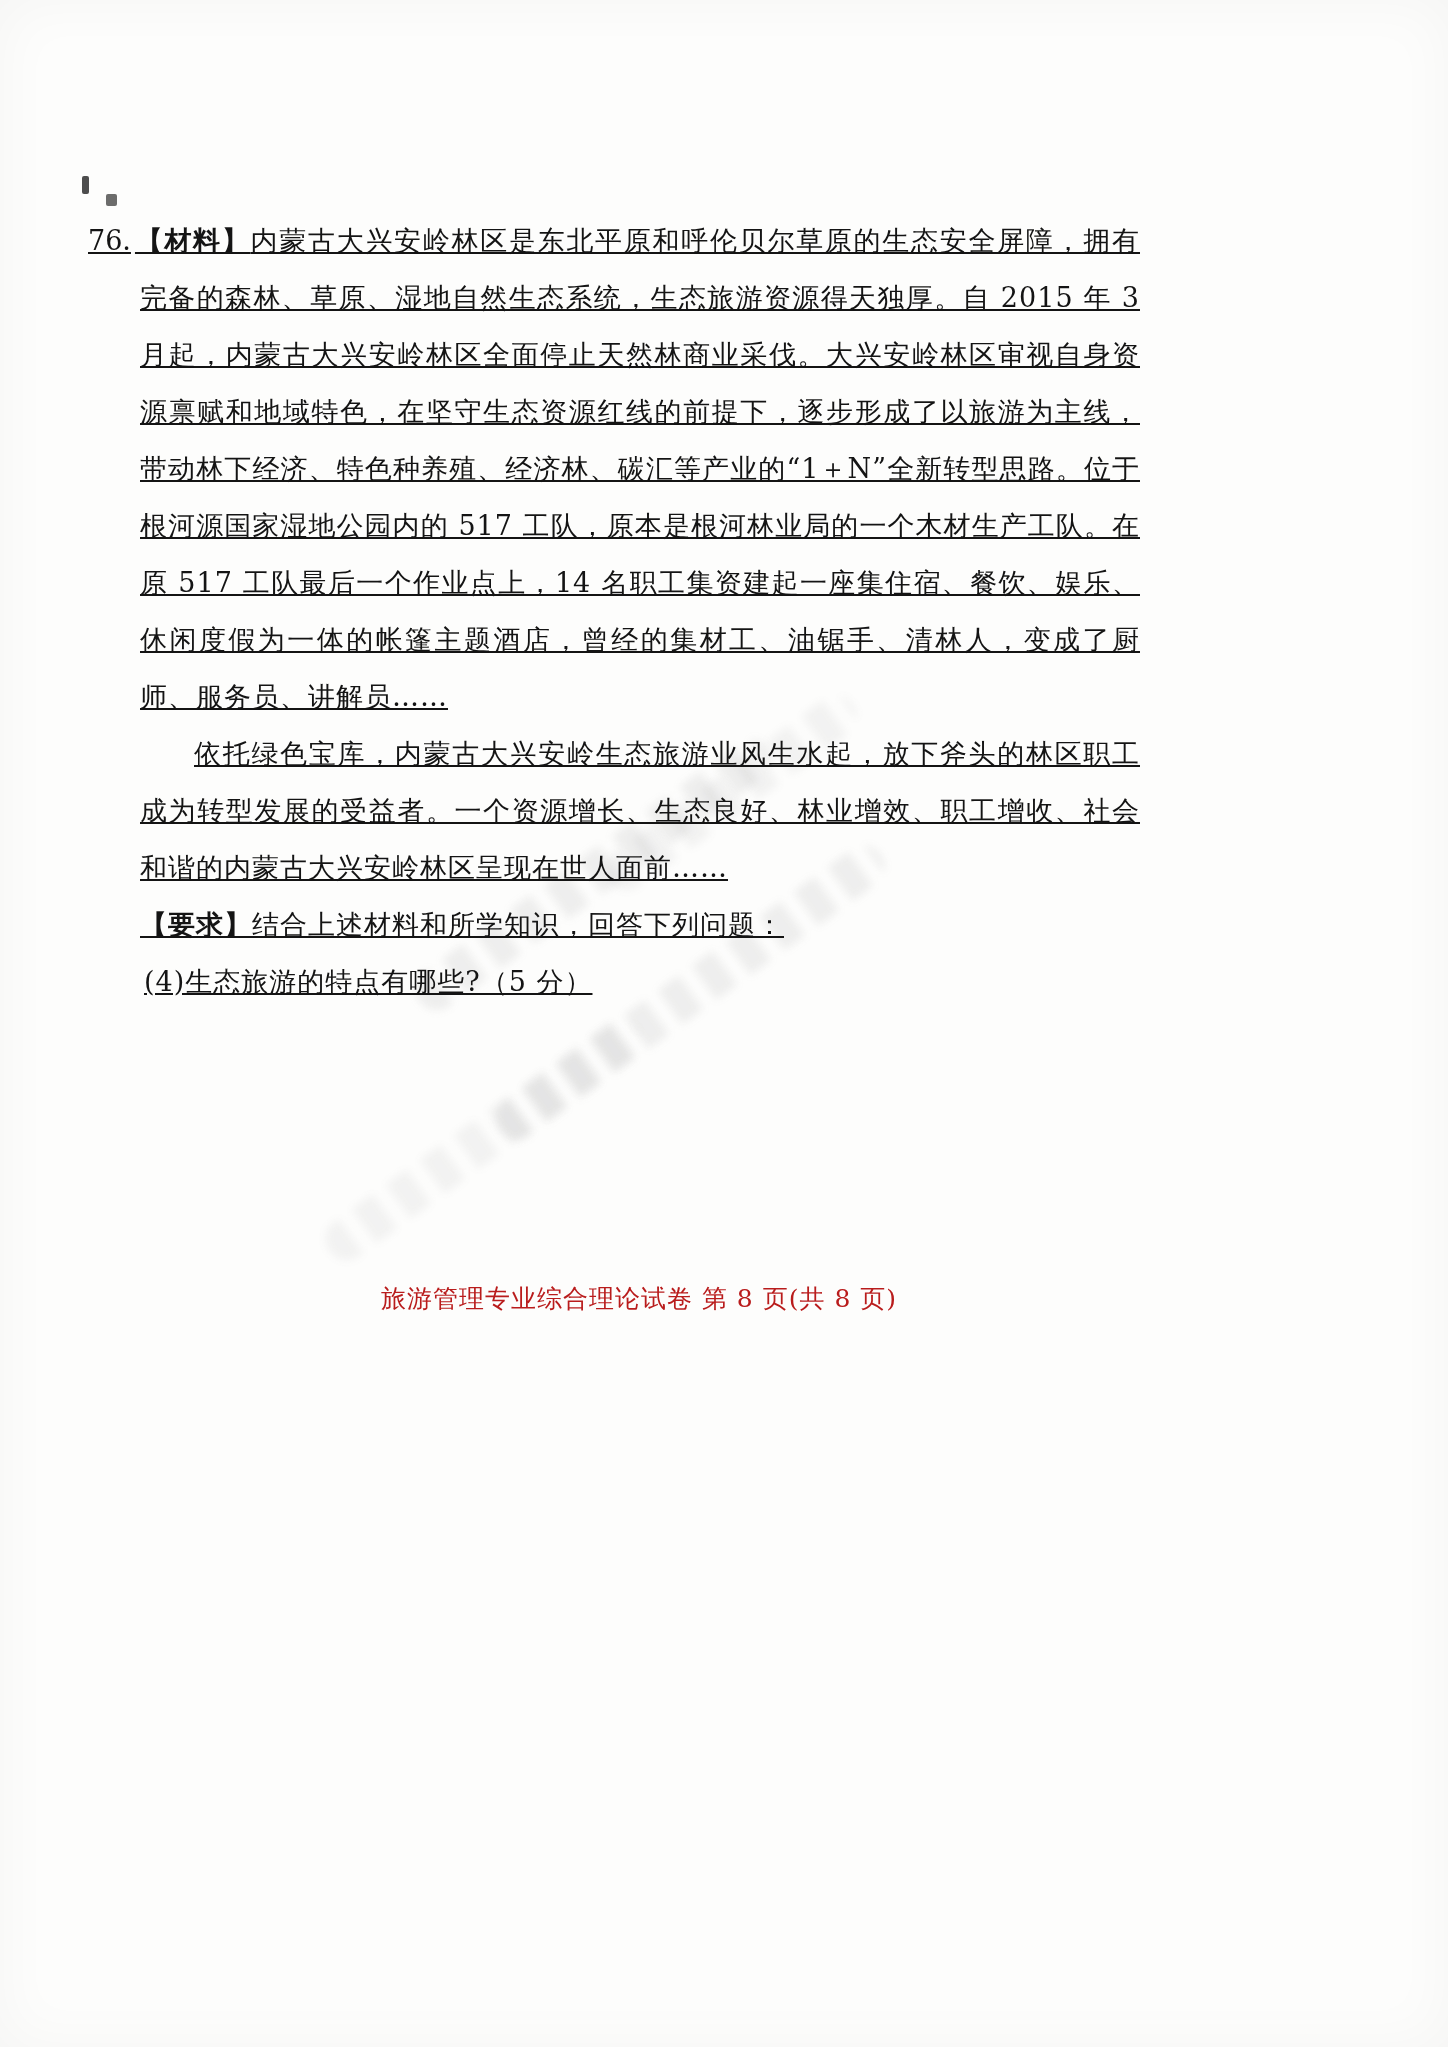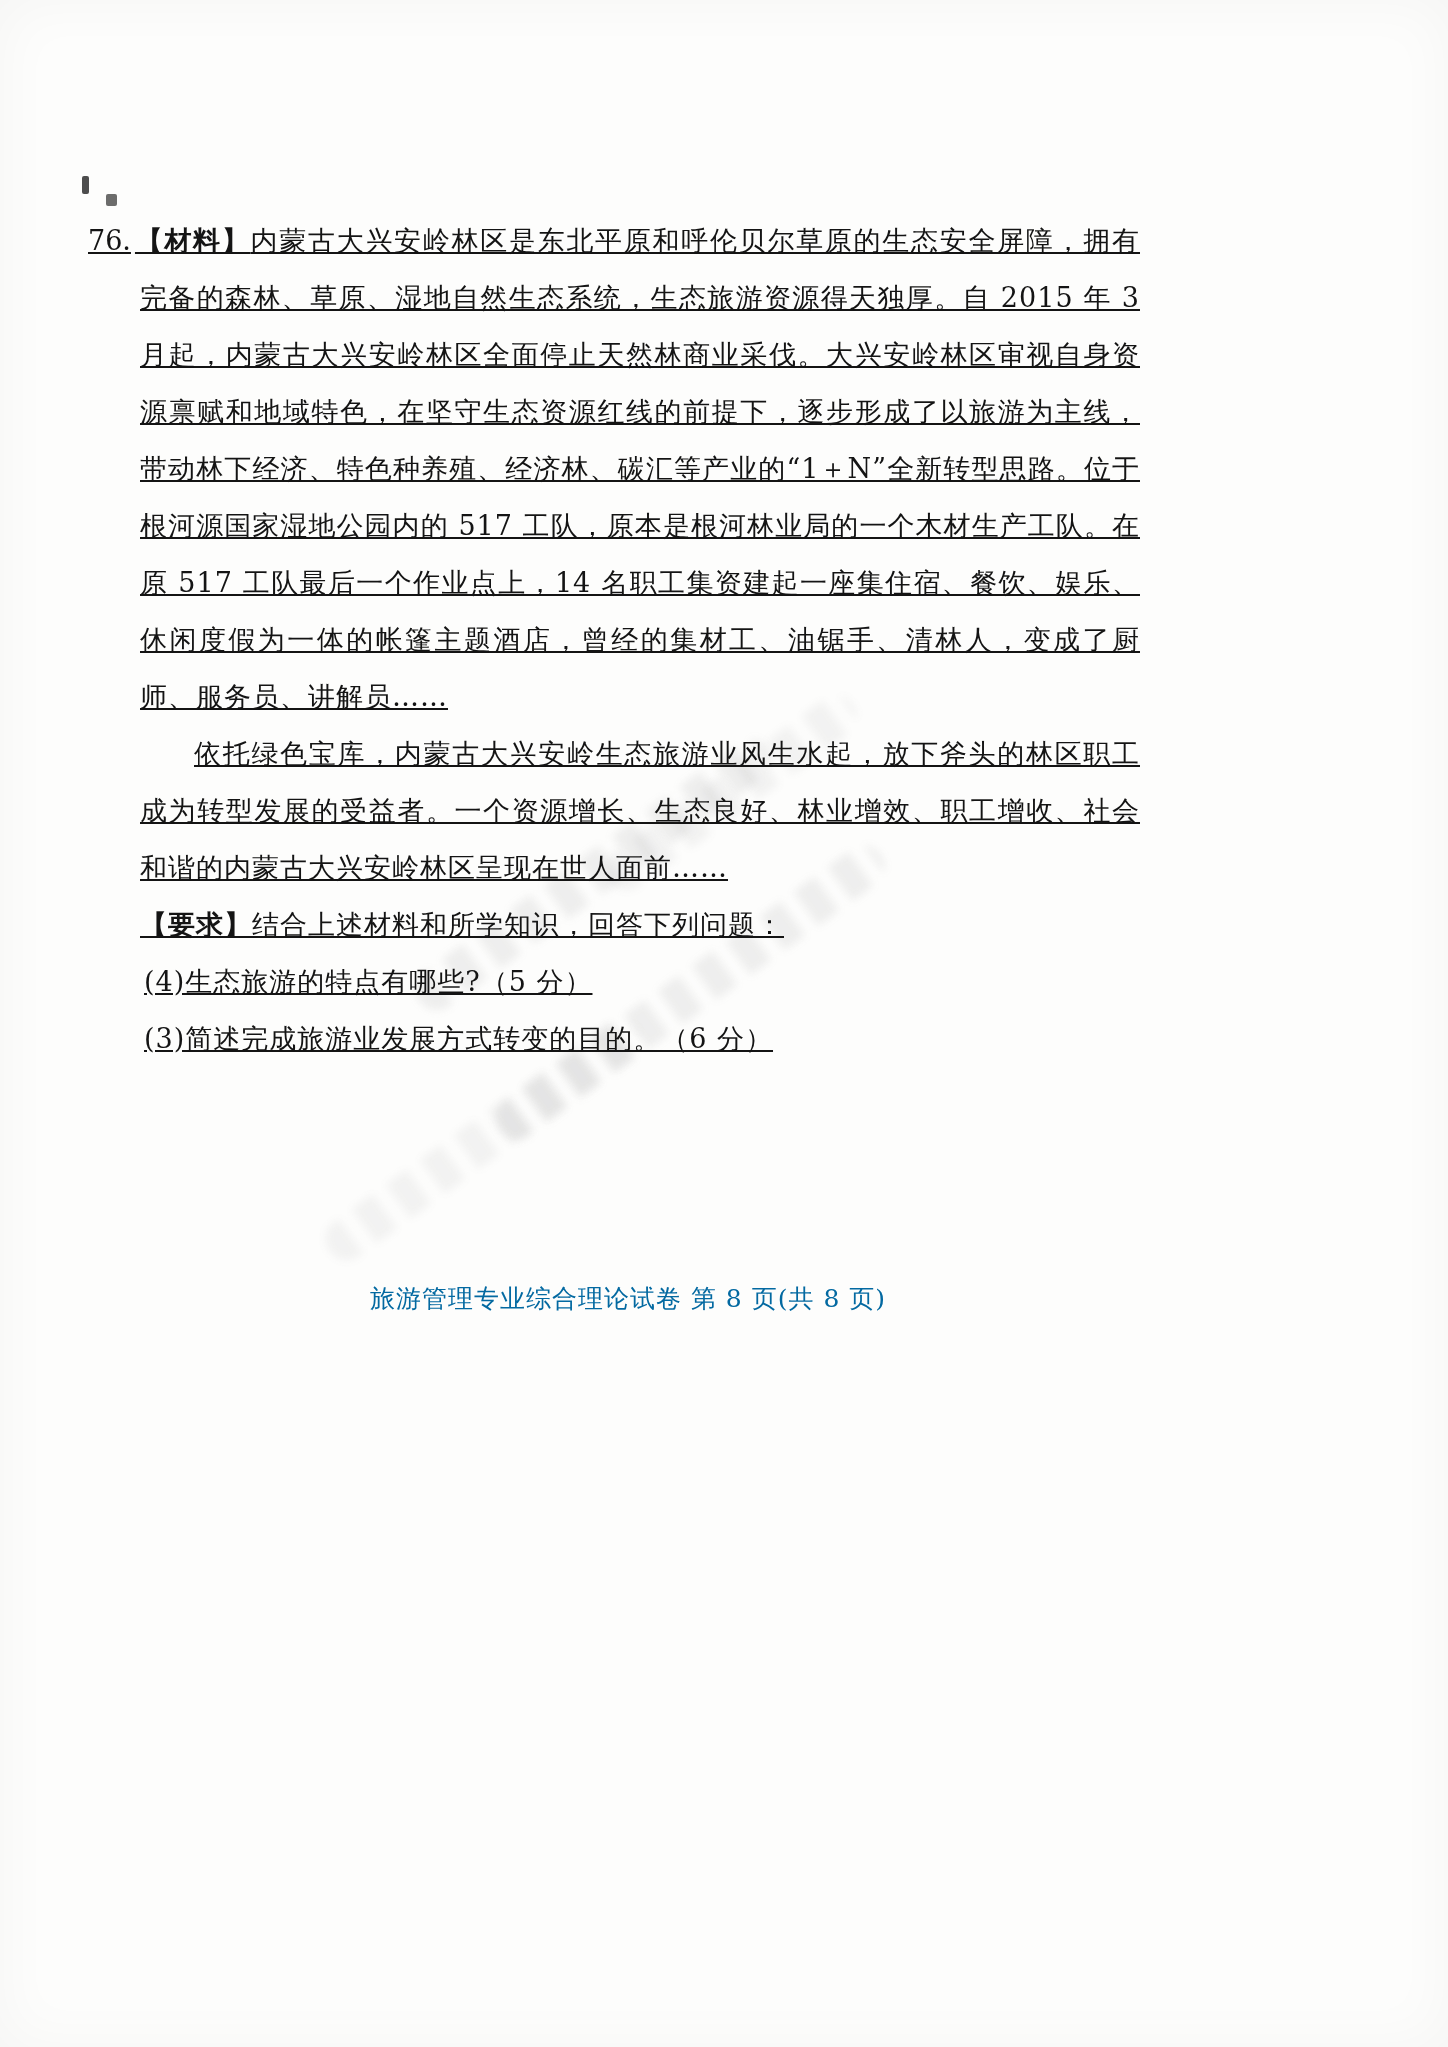--- a/index.html
+++ b/index.html
@@ -35,27 +35,27 @@
     letter-spacing: 0;
     padding-right: 4px;
   }
   .para-material .mat-label { font-weight: bold; }
   .para-indent { text-indent: 54px; }
   .para-requirement { text-indent: 0; }
   .para-requirement .req-label { font-weight: bold; }
   .question { text-indent: 4px; }
   .footer {
     position: absolute;
-    left: 128px;
+    left: 139px;
     top: 1282px;
     width: 1000px;
     text-align: center;
     font-size: 25px;
     letter-spacing: 1px;
-    color: #0369a1;
+    color: #b91c1c;
   }
   
   .wm {
     position: absolute;
     height: 42px;
     transform: rotate(-36deg);
     transform-origin: left center;
     background: repeating-linear-gradient(90deg,
       rgba(130,130,132,0.22) 0 26px,
       rgba(130,130,132,0) 26px 42px);
@@ -87,18 +87,17 @@
   <div class="wm wm3"></div>
 
   <div class="content">
     <p class="para-material"><span class="qnum">76.</span><span class="mat-label">【材料】</span><span>内蒙古大兴安岭林区是东北平原和呼伦贝尔草原的生态安全屏障，拥有完备的森林、草原、湿地自然生态系统，生态旅游资源得天独厚。自 2015 年 3 月起，内蒙古大兴安岭林区全面停止天然林商业采伐。大兴安岭林区审视自身资源禀赋和地域特色，在坚守生态资源红线的前提下，逐步形成了以旅游为主线，带动林下经济、特色种养殖、经济林、碳汇等产业的“1＋N”全新转型思路。位于根河源国家湿地公园内的 517 工队，原本是根河林业局的一个木材生产工队。在原 517 工队最后一个作业点上，14 名职工集资建起一座集住宿、餐饮、娱乐、休闲度假为一体的帐篷主题酒店，曾经的集材工、油锯手、清林人，变成了厨师、服务员、讲解员……</span></p>
 
     <p class="para-indent">依托绿色宝库，内蒙古大兴安岭生态旅游业风生水起，放下斧头的林区职工成为转型发展的受益者。一个资源增长、生态良好、林业增效、职工增收、社会和谐的内蒙古大兴安岭林区呈现在世人面前……</p>
 
     <p class="para-requirement"><span class="req-label">【要求】</span><span>结合上述材料和所学知识，回答下列问题：</span></p>
 
     <p class="question">(4)生态旅游的特点有哪些?（5 分）</p>
-    <p class="question">(3)简述完成旅游业发展方式转变的目的。（6 分）</p>
   </div>
 
   <div class="footer">旅游管理专业综合理论试卷 第 8 页(共 8 页)</div>
 
 </div>
 
 </body></html>

